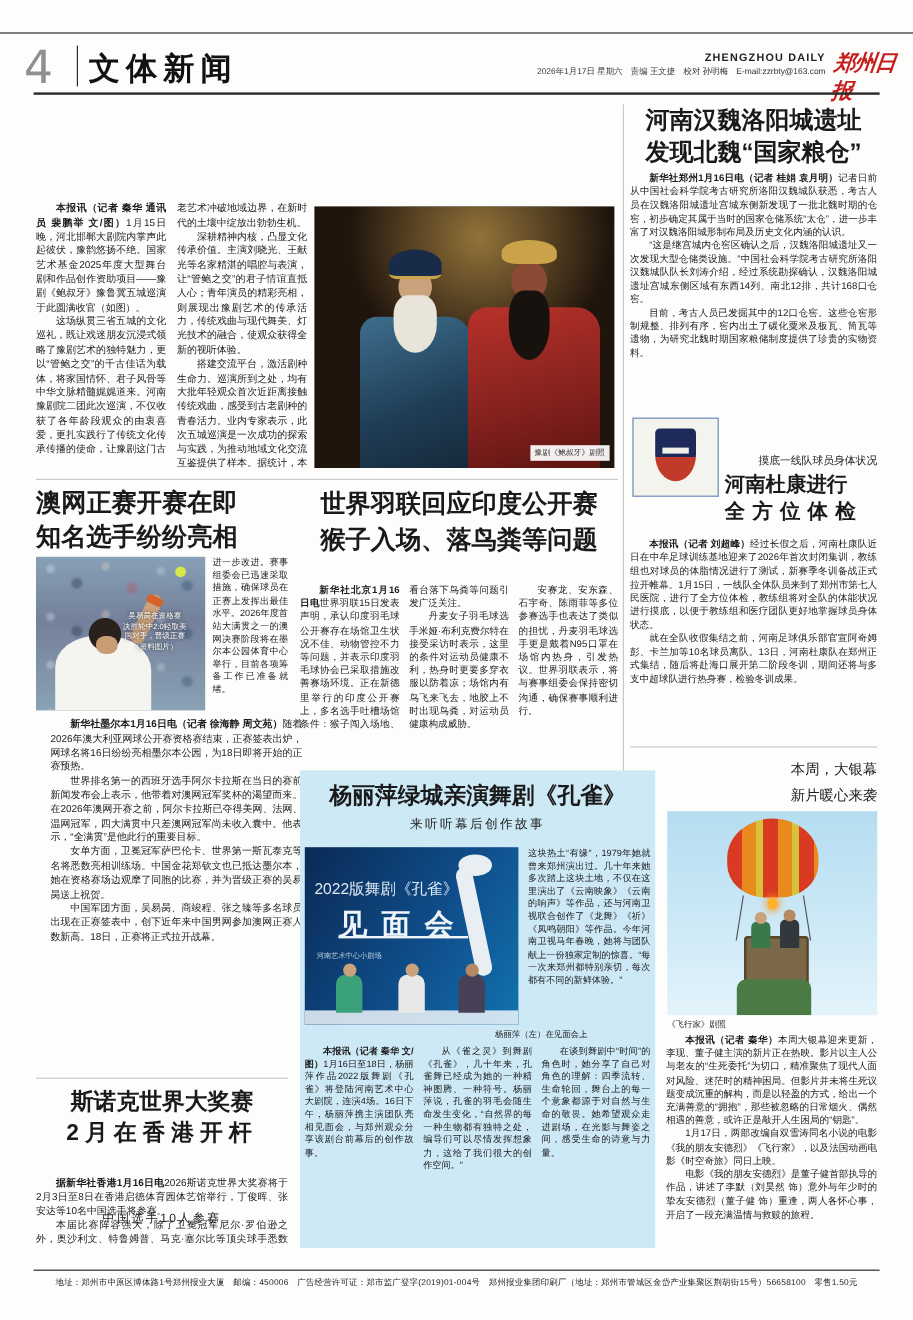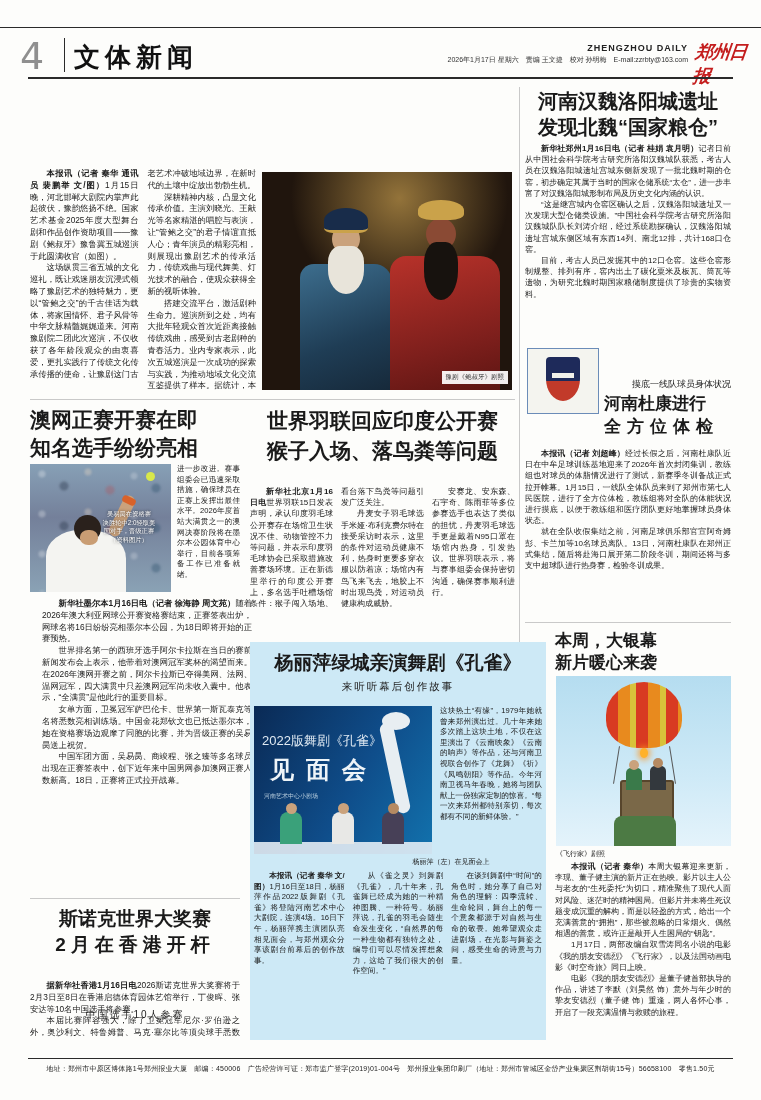--- a/index.html
+++ b/index.html
@@ -13,21 +13,21 @@
   .sectitle{font-size:26px;font-weight:bold;letter-spacing:5px;color:#111;}
   .paperen{font-size:9px;font-weight:bold;letter-spacing:1px;text-align:right;color:#222;}
   .dateline{font-size:7px;color:#333;text-align:right;white-space:nowrap;}
   .logo{font-size:18px;font-weight:bold;font-style:italic;color:#c41e1e;letter-spacing:-1px;
         font-family:"Liberation Serif","DejaVu Serif",serif;transform:skewX(-6deg);}
   
   .h-main{font-size:29px;font-weight:bold;text-align:center;line-height:34px;letter-spacing:0px;}
   .h-sub{font-size:14px;text-align:center;letter-spacing:3px;color:#222;}
   .h-right{font-size:20px;font-weight:bold;text-align:center;line-height:26px;}
   .h-mid{font-size:21px;font-weight:bold;line-height:28px;}
-  .h-small{font-size:17px;font-weight:bold;text-align:left;line-height:22px;}
+  .h-small{font-size:12px;font-weight:normal;text-align:right;line-height:22px;}
   .kicker{font-size:9px;text-align:right;color:#222;}
   .subhead{font-size:10px;text-align:center;letter-spacing:2px;color:#222;}
   
   .bt{font-size:8.3px;line-height:11.8px;text-align:justify;overflow:hidden;}
   .bt-sm{font-size:8px;line-height:11.2px;text-align:justify;overflow:hidden;}
   .bt-xs{font-size:7.6px;line-height:10.6px;text-align:justify;overflow:hidden;}
   .bt p,.bt-sm p,.bt-xs p{margin:0;text-indent:2em;}
   .cols2{column-count:2;column-gap:9px;}
   .cols3{column-count:3;column-gap:8px;}
   b{font-weight:bold;}
@@ -180,21 +180,21 @@
     <p>安赛龙、安东森、石宇奇、陈雨菲等多位参赛选手也表达了类似的担忧，丹麦羽毛球选手更是戴着N95口罩在场馆内热身，引发热议。世界羽联表示，将与赛事组委会保持密切沟通，确保赛事顺利进行。</p>
   </div>
 
   <div class="abs bluebox" style="left:250px;top:642px;width:296px;height:398px;">
     <div style="margin-top:8px;text-align:center;font-weight:bold;font-size:19px;">杨丽萍绿城亲演舞剧《孔雀》</div>
     <div class="subhead" style="margin-top:4px;font-size:10.5px;">来听听幕后创作故事</div>
     <div class="photo photo-peacock" style="left:4px;top:64px;width:178px;height:148px;">
       <div class="abs" style="right:30px;top:16px;width:14px;height:92px;background:#e8eef2;border-radius:10px;transform:rotate(-12deg);"></div>
       <div class="abs" style="right:22px;top:6px;width:28px;height:18px;background:#e8eef2;border-radius:50%;"></div>
       <div class="abs" style="left:8px;top:26px;font-size:13px;color:#dfe9f2;">2022版舞剧《孔雀》</div>
-      <div class="abs" style="left:16px;top:48px;font-size:24px;letter-spacing:12px;color:#eef4f8;font-weight:bold;">见面会</div>
+      <div class="abs" style="left:28px;top:48px;font-size:24px;letter-spacing:12px;color:#eef4f8;font-weight:bold;text-decoration:underline;">见面会</div>
       <div class="abs" style="left:10px;top:86px;font-size:6px;color:#b8cede;">河南艺术中心小剧场</div>
       <div class="abs" style="left:0;bottom:0;width:178px;height:12px;background:rgba(240,246,250,.85);"></div>
       <div class="abs" style="left:26px;bottom:10px;width:22px;height:32px;background:#3aa17a;border-radius:8px 8px 0 0;"></div>
       <div class="abs" style="left:32px;bottom:40px;width:11px;height:11px;background:#caa27c;border-radius:50%;"></div>
       <div class="abs" style="left:78px;bottom:10px;width:22px;height:32px;background:#e8e8e6;border-radius:8px 8px 0 0;"></div>
       <div class="abs" style="left:84px;bottom:40px;width:11px;height:11px;background:#caa27c;border-radius:50%;"></div>
       <div class="abs" style="left:128px;bottom:10px;width:22px;height:32px;background:#474057;border-radius:8px 8px 0 0;"></div>
       <div class="abs" style="left:134px;bottom:40px;width:11px;height:11px;background:#b58a62;border-radius:50%;"></div>
     </div>
     <div class="abs bt-xs" style="left:190px;top:64px;width:102px;height:148px;">

